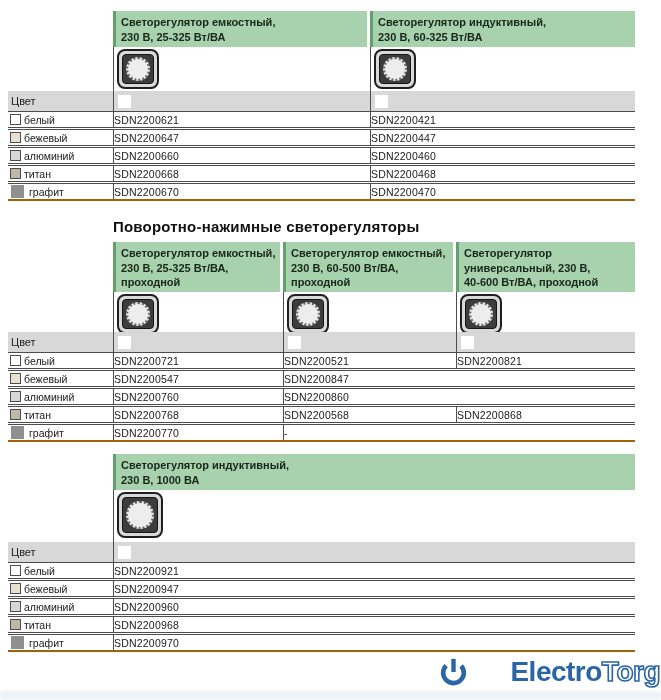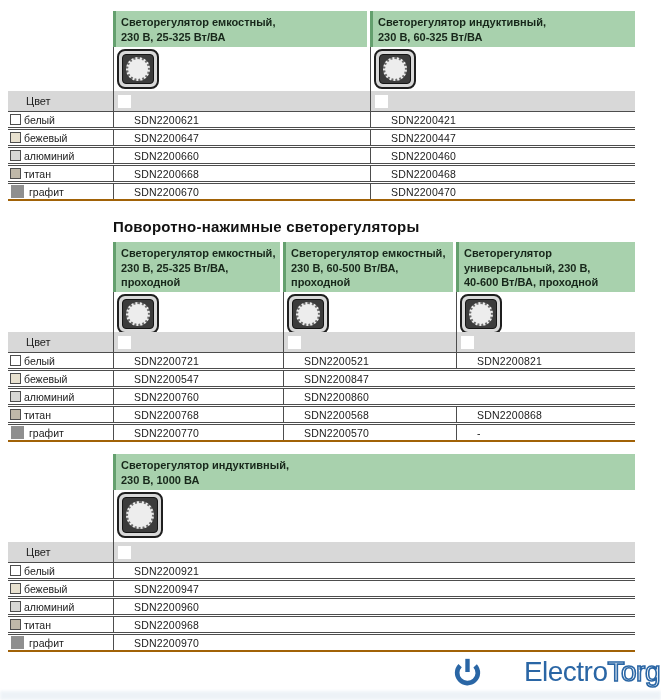--- a/index.html
+++ b/index.html
@@ -43,37 +43,37 @@
     border-radius:8px; background:#d9d9d9; padding:3px; flex:none; }
   .device.lg { width:46px; height:46px; }
   .device-inner { box-sizing:border-box; width:100%; height:100%; background:#3c3c3c;
     border:1px solid #151515; border-radius:4px; display:flex; align-items:center; justify-content:center; }
   .device-knob { box-sizing:border-box; width:24px; height:24px; border-radius:50%;
     background:#ededed; border:2px dotted #6a6a6a; }
   .device.lg .device-knob { width:28px; height:28px; }
 
   
   .cvet-row { background:#d8d8d8; border-bottom:1px solid #4d4d4d; height:20px; }
-  .cvet-label { font-size:11px; color:#222; padding-left:18px; }
+  .cvet-label { font-size:11px; color:#222; padding-left:3px; }
   .cvet-sw { padding-left:4px; }
   .cvet-swatch { width:13px; height:13px; background:#ffffff; flex:none; }
 
   
   .data-row { border-bottom:3px double #4d4d4d; height:15px; background:#fff; }
   .data-row.last { border-bottom:2px solid #a16207; }
   .label-cell { padding-left:2px; font-size:10.5px; color:#1a1a1a; gap:3px; }
   .swatch { width:11px; height:11px; border:1px solid #4d4d4d; box-sizing:border-box; flex:none; }
   .graphite-row .swatch { border:none; width:13px; height:13px; margin-left:1px; }
   .graphite-row .lbl { margin-left:2px; }
-  .code-cell { padding-left:20px; font-size:10.5px; color:#1a1a1a; letter-spacing:0.2px; }
+  .code-cell { padding-left:0; font-size:10.5px; color:#1a1a1a; letter-spacing:0.2px; }
 
   
   .logo { position:absolute; top:656px; right:1px; display:flex; align-items:center; z-index:5; }
   .logo-icon { margin-right:1px; flex:none; }
-  .logo-text { font-size:28px; font-weight:400; letter-spacing:-0.5px; line-height:1; white-space:nowrap;margin-left:40px; }
+  .logo-text { font-size:28px; font-weight:700; letter-spacing:-0.5px; line-height:1; white-space:nowrap;margin-left:40px; }
   .logo-solid { color:#2a66a5; }
   .logo-outline { color:#ffffff; -webkit-text-stroke:1.6px #2a66a5; }
 
   .bottom-band { position:absolute; left:0; right:0; bottom:0; height:9px;
     background:#dce6f0; opacity:0.5; filter:blur(1.5px); }
 </style>
 </head>
 <body>
 
 <div class="content">
@@ -241,21 +241,20 @@
       <div class="cell code-cell">SDN2200768</div>
       <div class="cell code-cell">SDN2200568</div>
       <div class="cell code-cell">SDN2200868</div>
     </div>
     <div class="row t2 data-row bordered last graphite-row">
       <div class="cell label-cell">
           <span class="swatch" style="background-color: rgb(143, 143, 143);"></span>
           <span class="lbl">графит</span>
         </div>
       <div class="cell code-cell">SDN2200770</div>
-      <div class="cell code-cell">SDN2200570</div>
       <div class="cell code-cell">-</div>
     </div>
   </div>
 
   <div class="tbl third">
     <div class="row t3 header-row hh36">
       <div class="cell"></div>
       <div class="cell green">Светорегулятор индуктивный,
 230 В, 1000 ВА</div>
     </div>

